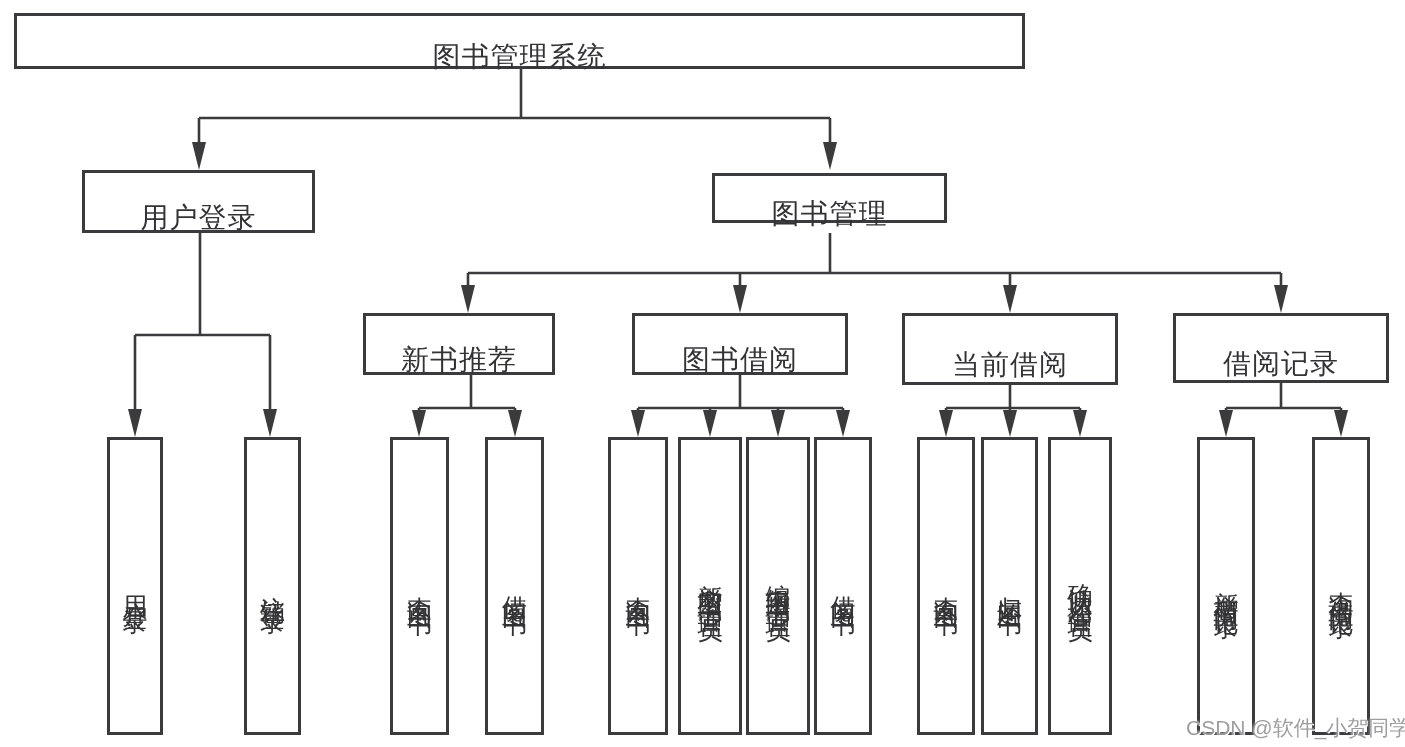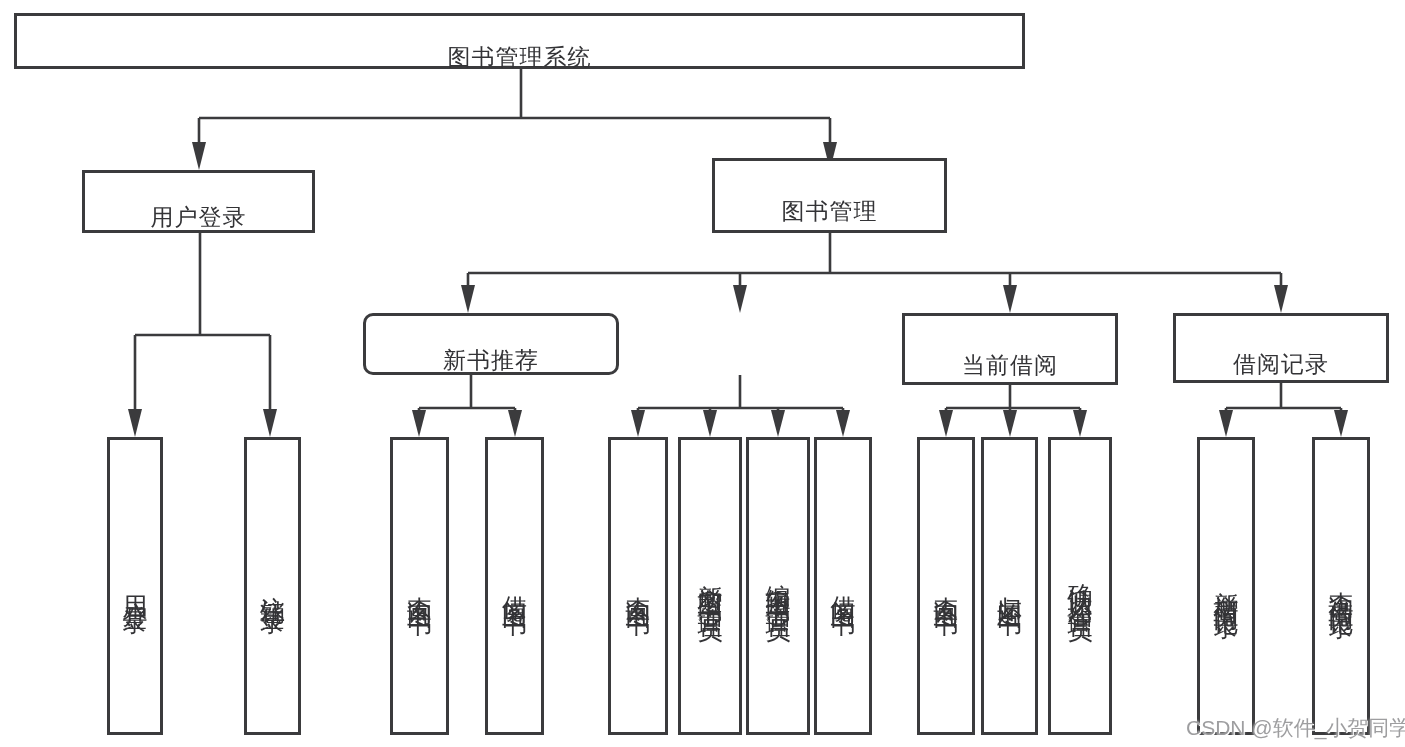--- a/index.html
+++ b/index.html
@@ -9,32 +9,32 @@
     font-family:"Liberation Sans","DejaVu Sans",sans-serif;
     color:#333336;
   }
   svg.wires { position:absolute; left:0; top:0; width:1405px; height:747px; }
   .node {
     position:absolute; box-sizing:border-box;
     border:3px solid #3b3b3d; background:#ffffff;
     display:flex; align-items:center; justify-content:center;
     text-align:center;
   }
-  .hnode span { font-size:23px; letter-spacing:1px; line-height:1;margin-top:32px; }
+  .hnode span { font-size:28px; letter-spacing:1px; line-height:1;margin-top:32px; }
   .vnode span {
     writing-mode:vertical-rl;
     font-size:25px; letter-spacing:5px; line-height:1;
   }
   
   .n-root  { left:14px;  top:13px;  width:1011px; height:56px; }
   
   .n-login { left:82px;  top:170px; width:233px;  height:63px; }
-  .n-mgmt  { left:712px; top:158px; width:235px;  height:75px; }
+  .n-mgmt  { left:712px; top:173px; width:235px;  height:50px; }
   
-  .n-newbook { left:363px;  top:313px; width:256px; height:62px;border-radius:10px; }
+  .n-newbook { left:363px;  top:313px; width:192px; height:62px; }
   .n-borrow  { left:632px;  top:313px; width:216px; height:62px; }
   .n-current { left:902px;  top:313px; width:216px; height:72px; }
   .n-record  { left:1173px; top:313px; width:216px; height:70px; }
   
   .leaf { top:437px; height:298px; }
   .lf-a1 { left:107px;  width:56px; }
   .lf-a2 { left:244px;  width:57px; }
   .lf-b1 { left:390px;  width:59px; }
   .lf-b2 { left:485px;  width:59px; }
   .lf-c1 { left:608px;  width:60px; }
@@ -106,20 +106,23 @@
   <div class="node hnode n-login">
     <span>用户登录</span>
   </div>
   <div class="node hnode n-mgmt">
     <span>图书管理</span>
   </div>
 
   <div class="node hnode n-newbook">
     <span>新书推荐</span>
   </div>
+  <div class="node hnode n-borrow">
+    <span>图书借阅</span>
+  </div>
   <div class="node hnode n-current">
     <span>当前借阅</span>
   </div>
   <div class="node hnode n-record">
     <span>借阅记录</span>
   </div>
 
   <div class="node vnode leaf lf-a1">
     <span>用户登录</span>
   </div>

